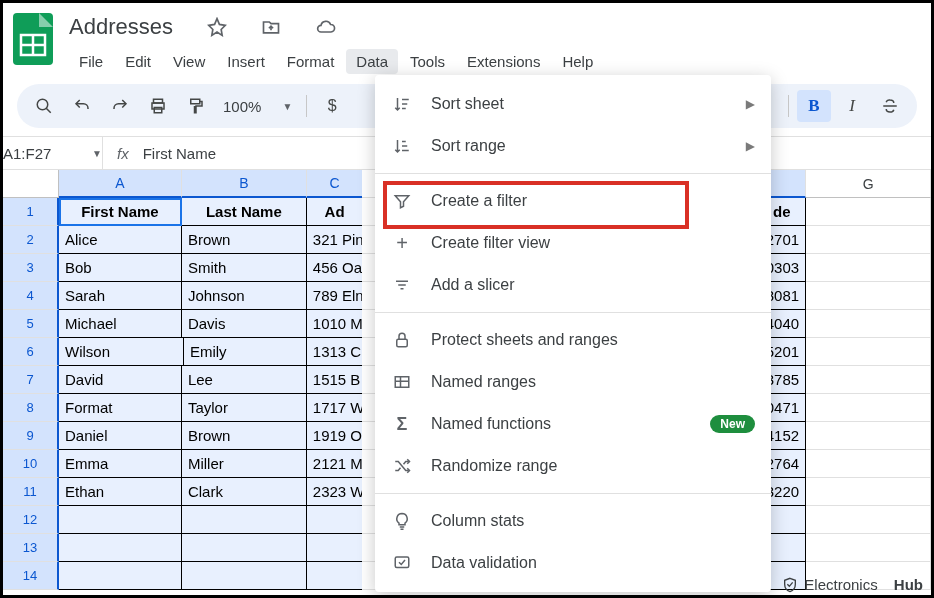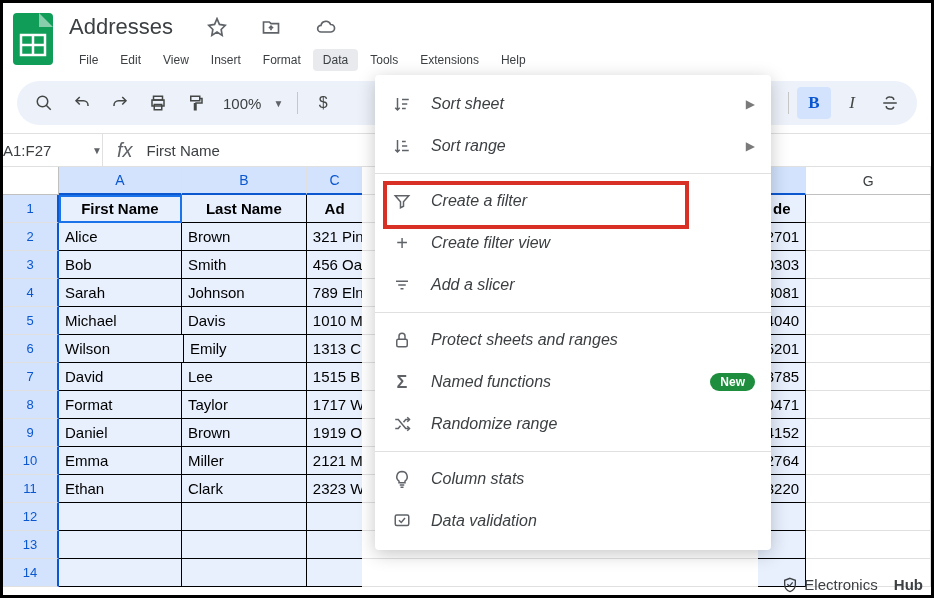--- a/index.html
+++ b/index.html
@@ -5,31 +5,31 @@
   * { box-sizing: border-box; margin: 0; padding: 0; }
   body { font-family: Arial, "Helvetica Neue", sans-serif; background: #fff; width: 934px; height: 598px; overflow: hidden; position: relative; border: 3px solid #000; }
   .header { display: flex; align-items: flex-start; padding: 8px 8px 0 8px; gap: 14px; }
   .logo { width: 44px; height: 56px; display: flex; align-items: center; justify-content: center; }
   .logo svg { width: 40px; height: 52px; }
   .title-area { flex: 1; }
   .title-row { display: flex; align-items: center; gap: 34px; height: 32px; }
   .doc-title { font-size: 22px; color: #3c4043; font-weight: 400; }
   .title-icon { color: #5f6368; display: inline-flex; align-items: center; justify-content: center; }
   .menu-row { display: flex; gap: 2px; margin-top: 6px; }
-  .menu-item { padding: 4px 10px; font-size: 12px; color: #3c4043; border-radius: 4px; cursor: pointer; }
+  .menu-item { padding: 4px 10px; font-size: 15px; color: #3c4043; border-radius: 4px; cursor: pointer; }
   .menu-item.active { background: #e8eaed; text-align: center; }
   .toolbar { display: flex; align-items: center; height: 44px; margin: 10px 14px 0 14px; background: #edf2fa; border-radius: 24px; padding: 0 10px; gap: 4px; }
   .tool-btn { width: 34px; height: 32px; display: inline-flex; align-items: center; justify-content: center; border-radius: 4px; color: #444746; cursor: pointer; }
   .tool-btn.bold-active { background: #d3e3fd; color: #0b57d0; }
-  .zoom-wrap { display: flex; align-items: center; gap: 12px; padding: 0 6px; color: #3c4043; font-size: 15px; }
+  .zoom-wrap { display: flex; align-items: center; gap: 21px; padding: 0 6px; color: #3c4043; font-size: 15px; }
   .tool-sep { width: 1px; height: 22px; background: #c7c7c7; margin: 0 4px; }
   .caret { font-size: 10px; color: #5f6368; }
   .formula-bar { display: flex; align-items: center; height: 34px; border-top: 1px solid #e0e0e0; border-bottom: 1px solid #e0e0e0; margin-top: 8px; }
   .cell-ref { width: 100px; padding: 0 0; font-size: 15px; color: #3c4043; display: flex; align-items: center; justify-content: space-between; border-right: 1px solid #e0e0e0; height: 100%; }
-  .fx { padding: 0 14px; color: #5f6368; font-style: italic; font-size: 20px; }
+  .fx { padding: 0 14px; color: #5f6368; font-style: italic; font-size: 15px; }
   .formula-val { font-size: 15px; color: #3c4043; }
   .sheet { position: relative; display: flex; }
   .row-headers { width: 56px; }
   .row-head { height: 28px; border-right: 1px solid #c0c0c0; border-bottom: 1px solid #e0e0e0; display: flex; align-items: center; justify-content: center; font-size: 13px; color: #3c4043; background: #fff; }
   .row-head.sel { background: #d3e3fd; color: #0b57d0; font-weight: 500; border-right: 2px solid #0b57d0; }
   .corner { height: 28px; border-right: 1px solid #c0c0c0; border-bottom: 1px solid #c0c0c0; background: #fff; }
   .grid { flex: 1; overflow: hidden; }
   .col-headers { display: flex; }
   .col-head { height: 28px; border-right: 1px solid #e0e0e0; border-bottom: 1px solid #c0c0c0; display: flex; align-items: center; justify-content: center; font-size: 14px; color: #3c4043; background: #fff; }
   .col-head.sel { background: #d3e3fd; color: #0b57d0; border-bottom: 2px solid #0b57d0; }
@@ -40,21 +40,21 @@
   .cell.header-cell { font-weight: 700; justify-content: center; }
   .cell.header-cell.active-cell { outline: 2px solid #1a73e8; outline-offset: -2px; z-index: 2; }
   .cell.plain { border-right: 1px solid #e0e0e0; border-bottom: 1px solid #e0e0e0; background: #fff; }
   .colA { width: 124px; } .colB { width: 126px; } .colC { width: 116px; }
   .colF { width: 48px; } .colG { width: 126px; }
   .gap-col { width: 400px; border-right: none; border-bottom: 1px solid #e0e0e0; }
   
   .dropdown { position: absolute; left: 372px; top: 72px; width: 396px; background: #fff; box-shadow: 0 4px 18px rgba(0,0,0,.22); border-radius: 4px; padding: 8px 0; font-size: 16px; color: #3c4043; z-index: 100; }
   .dd-item { display: flex; align-items: center; height: 42px; padding: 0 16px; gap: 18px; cursor: pointer; position: relative; }
   .dd-icon { width: 22px; display: inline-flex; justify-content: center; color: #5f6368; }
-  .dd-label { flex: 1; font-style: italic; }
+  .dd-label { flex: 1; }
   .dd-arrow { color: #7a7a7a; font-size: 12px; }
   .dd-sep { height: 1px; background: #e0e0e0; margin: 6px 0; }
   .dd-highlight { position: absolute; left: 380px; top: 178px; width: 306px; height: 48px; border: 4px solid #d93025; z-index: 200; pointer-events: none; }
   .new-badge { background: #1e8e3e; color: #fff; font-size: 12px; font-weight: 700; padding: 2px 10px; border-radius: 10px; }
   .watermark { position: absolute; right: 8px; bottom: 2px; font-size: 15px; color: #3c4043; display: flex; align-items: center; gap: 6px; z-index: 50; }
   .watermark b { font-weight: 700; }
 </style>
 </head>
 <body>
 
@@ -360,20 +360,30 @@
   <div class="dd-item">
     <span class="dd-icon">
         <svg width="18" height="18" viewBox="0 0 24 24" fill="none" stroke="#5f6368" stroke-width="2">
           <rect x="5" y="11" width="14" height="10" rx="2"></rect>
           <path d="M8 11V7a4 4 0 018 0v4"></path>
         </svg>
       </span>
     <span class="dd-label">Protect sheets and ranges</span>
   </div>
   <div class="dd-item">
+    <span class="dd-icon">
+        <svg width="18" height="18" viewBox="0 0 24 24" fill="none" stroke="#5f6368" stroke-width="2">
+          <rect x="3" y="5" width="18" height="14"></rect>
+          <line x1="3" y1="11" x2="21" y2="11"></line>
+          <line x1="10" y1="5" x2="10" y2="19"></line>
+        </svg>
+      </span>
+    <span class="dd-label">Named ranges</span>
+  </div>
+  <div class="dd-item">
     <span class="dd-icon" style="font-size:18px;font-weight:700">Σ</span>
     <span class="dd-label">Named functions</span>
     <span class="new-badge">New</span>
   </div>
   <div class="dd-item">
     <span class="dd-icon">
         <svg width="18" height="18" viewBox="0 0 24 24" fill="none" stroke="#5f6368" stroke-width="2">
           <path d="M3 6h4l10 12h4M3 18h4l3-3.6M14 9.6L17 6h4"></path>
           <path d="M19 3l3 3-3 3M19 15l3 3-3 3"></path>
         </svg>

